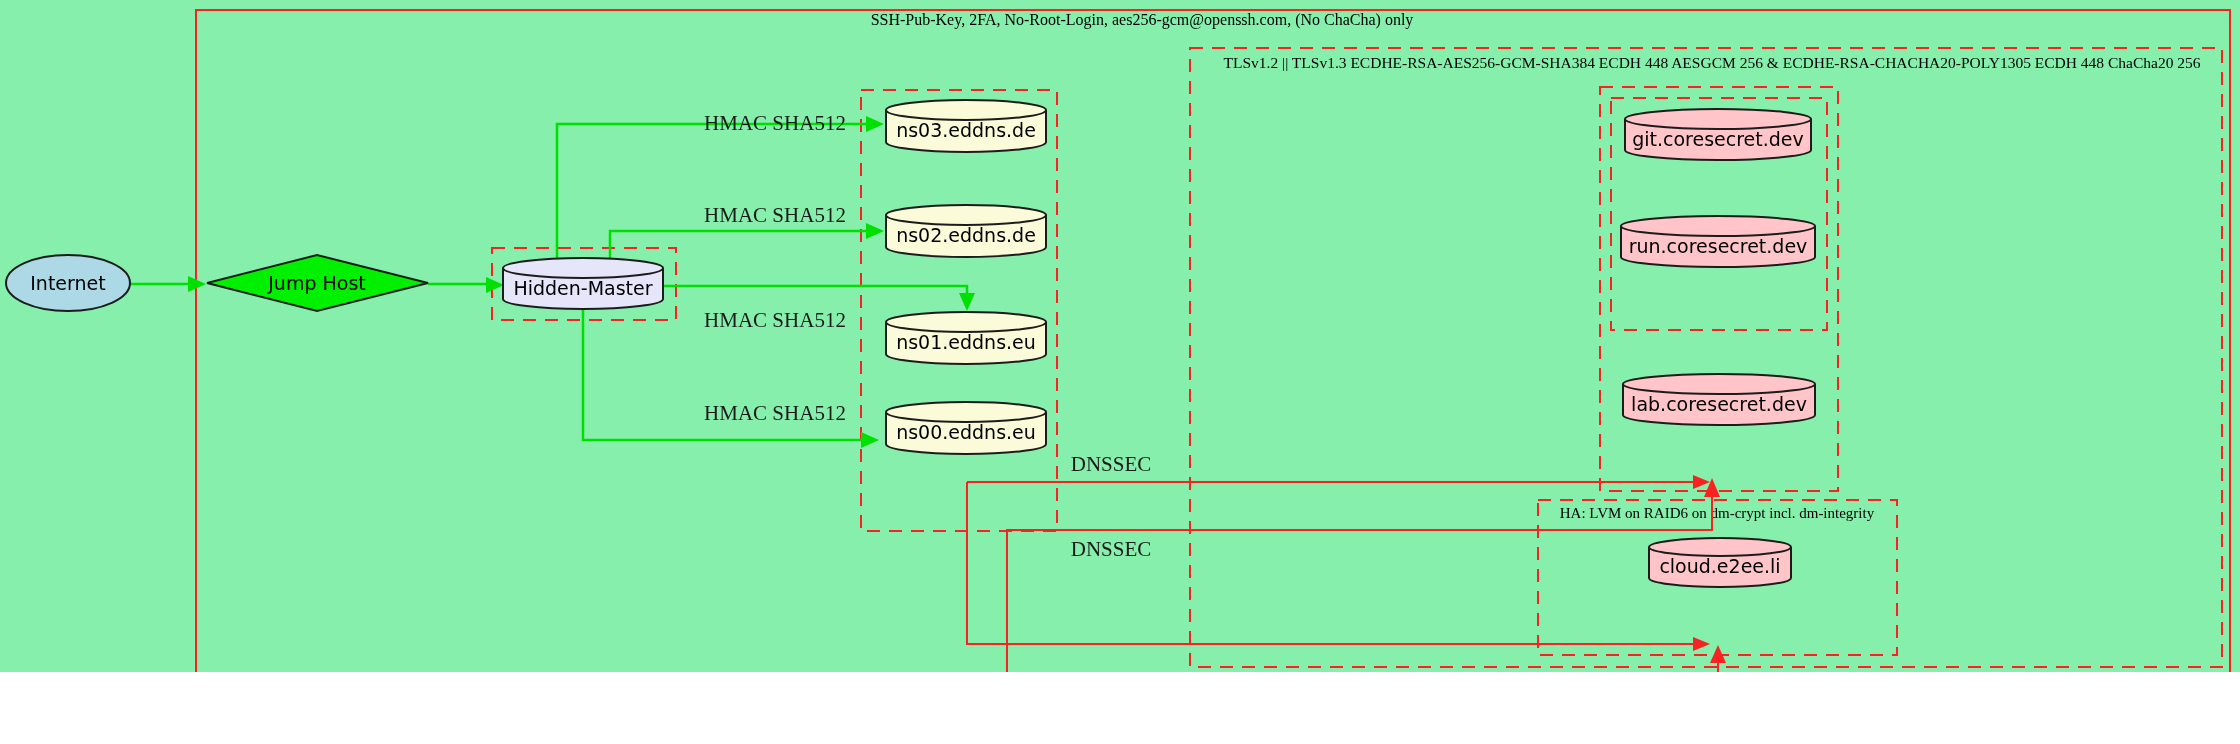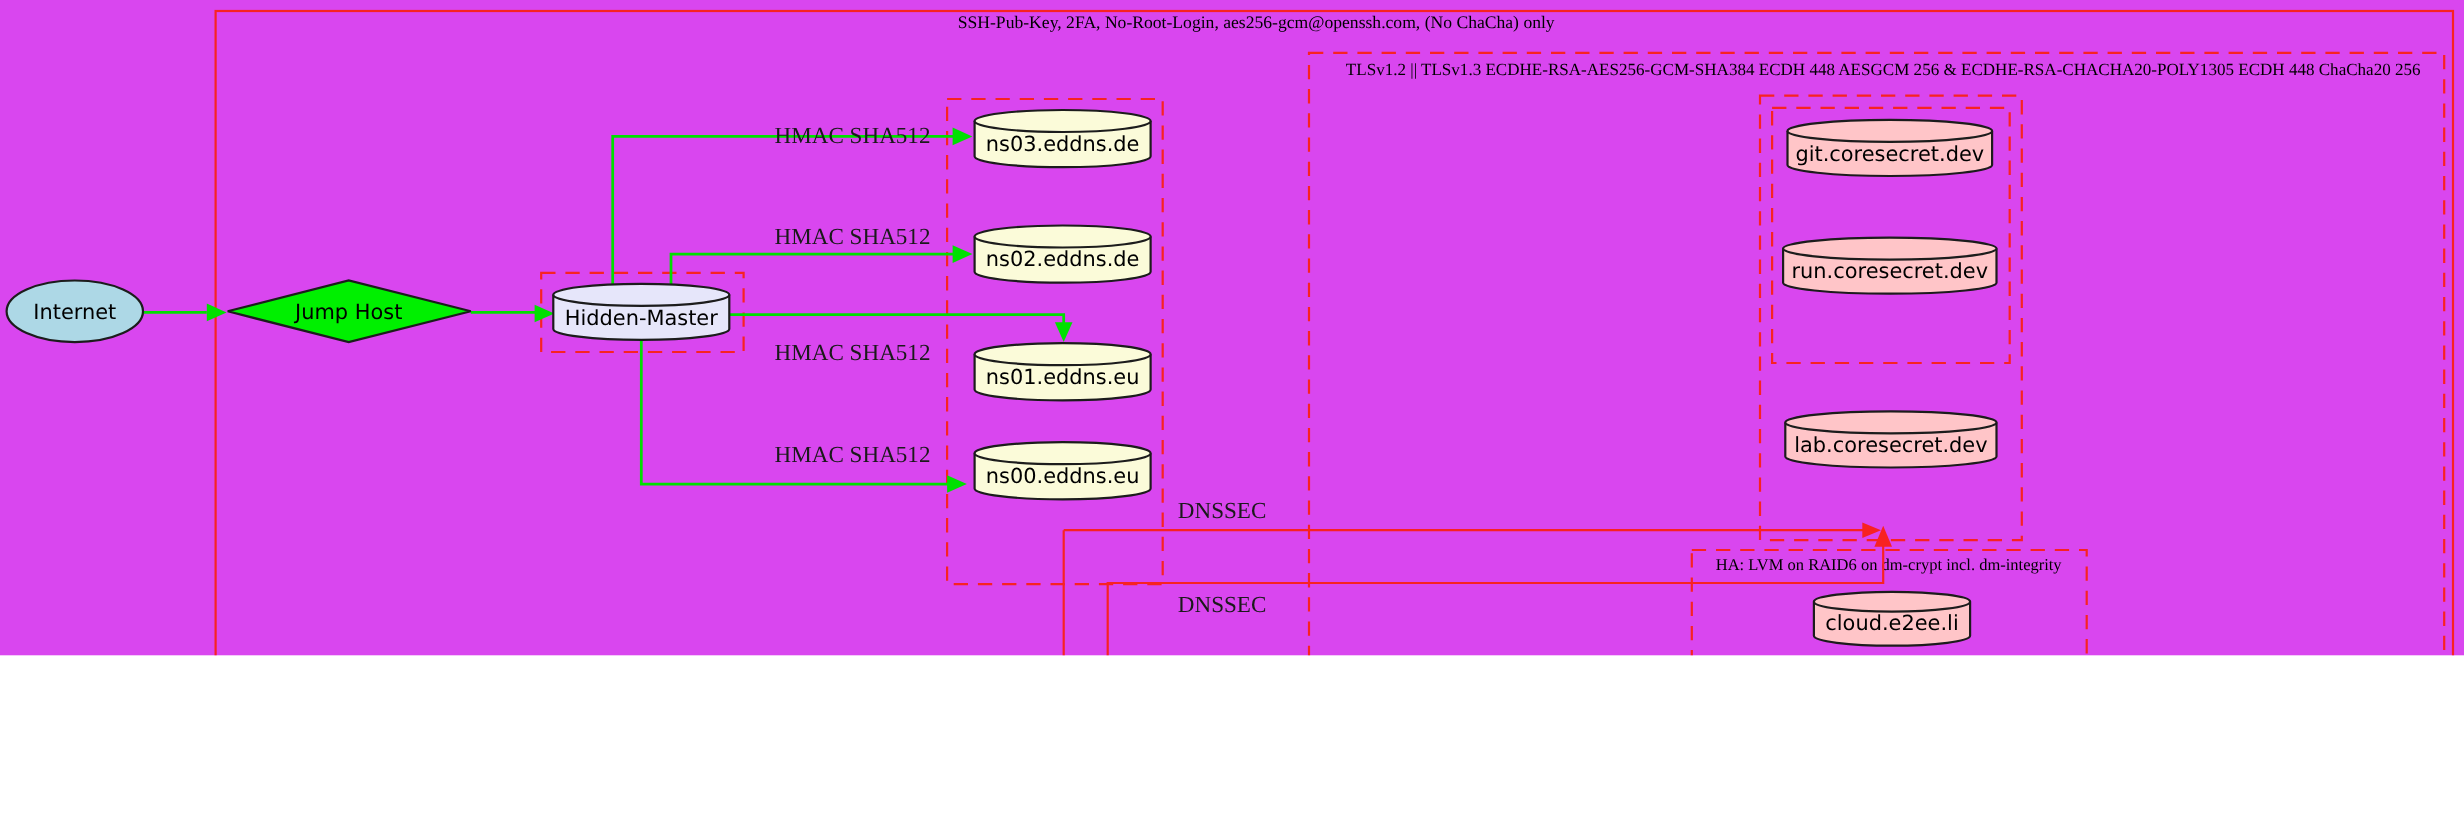--- a/index.html
+++ b/index.html
@@ -1,16 +1,16 @@
 <!DOCTYPE html>
 <html><head>
 <meta charset="utf-8">
 <style>
   html,body{margin:0;padding:0;background:#ffffff;}
-  .stage{position:relative;width:2240px;height:596px;background:#d946ef;overflow:hidden;}
+  .stage{position:relative;width:2240px;height:672px;background:#86efac;overflow:hidden;}
   svg{display:block;}
   text{user-select:none;}
   .node-label{font-family:"DejaVu Sans","Liberation Sans",sans-serif;font-size:19px;fill:#000000;}
   .cluster-label{font-family:"Liberation Serif","DejaVu Serif",serif;fill:#000000;}
   .edge-label{font-family:"Liberation Serif","DejaVu Serif",serif;font-size:21px;fill:#1a1a1a;}
 </style>
 </head>
 <body>
 
 <div class="stage">

